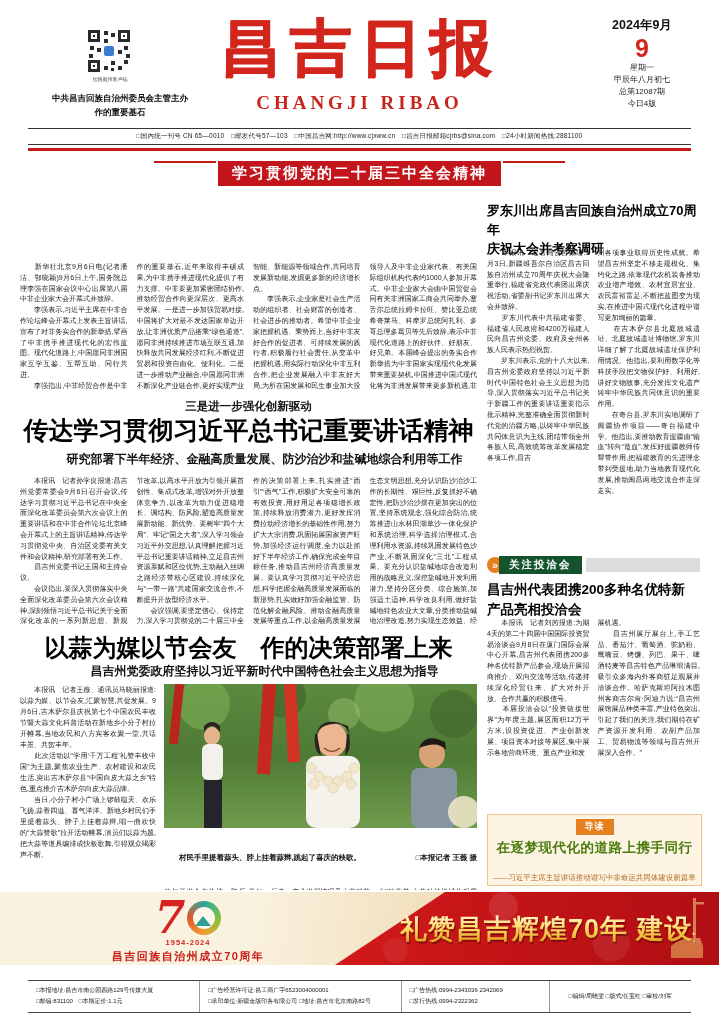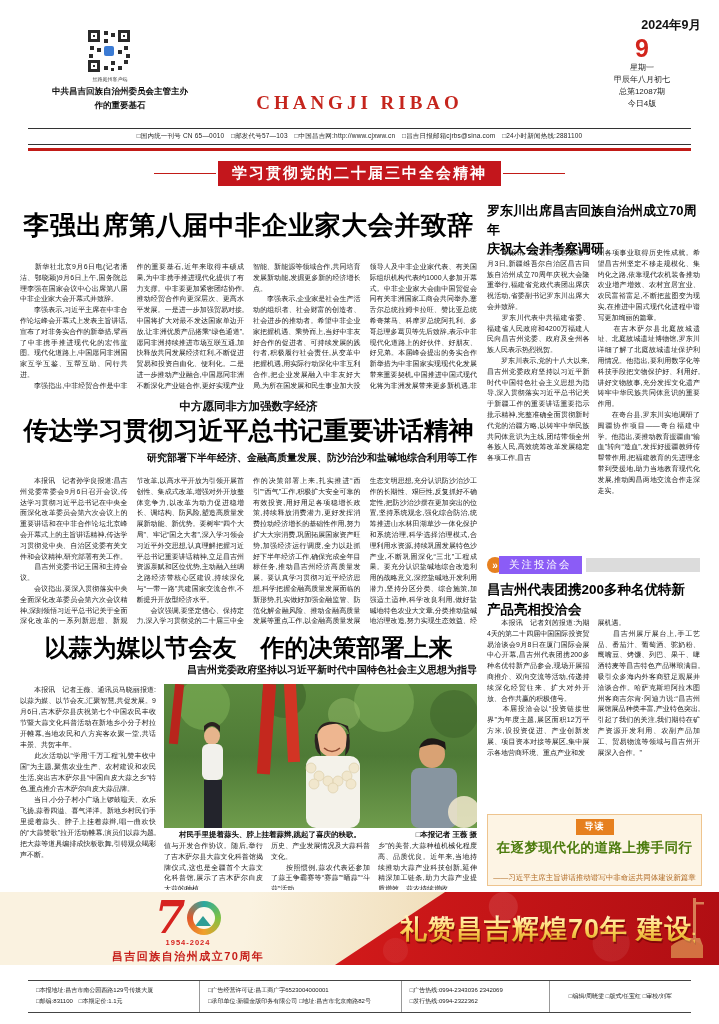--- a/index.html
+++ b/index.html
@@ -1,62 +1,62 @@
 <!DOCTYPE html>
 <html><head>
 <meta charset="utf-8">
 <style>
   html,body{margin:0;padding:0;background:#e8e8e8;}
   .page{position:relative;width:719px;height:1024px;background:#fff;margin:0 auto;
         font-family:"Liberation Sans",sans-serif;color:#111;overflow:hidden;}
   
   .qr{position:absolute;left:86px;top:28px;width:46px;height:46px;}
   .qr-caption{position:absolute;left:64px;top:76px;width:92px;text-align:center;font-size:5px;color:#444;}
-  .sponsor{position:absolute;left:22px;top:84px;width:196px;text-align:center;font-size:8.5px;font-weight:bold;line-height:1.65;}
+  .sponsor{position:absolute;left:22px;top:91px;width:196px;text-align:center;font-size:8.5px;font-weight:bold;line-height:1.65;}
   .title-cn{position:absolute;left:50%;top:6px;transform:translateX(-50%);font-family:"DejaVu Serif",serif;
             font-size:62px;font-weight:900;color:#d2251c;letter-spacing:8px;white-space:nowrap;
             text-shadow:1px 0 0 #d2251c,0 1px 0 #d2251c;}
   .title-en{position:absolute;left:50%;top:92px;transform:translateX(-50%);font-family:"Liberation Serif",serif;
             font-size:19px;font-weight:bold;color:#c5251d;letter-spacing:4px;white-space:nowrap;}
   .datebox{position:absolute;right:18px;top:16px;width:118px;text-align:center;line-height:1.5;}
-  .datebox .ym{font-size:12.5px;font-weight:bold;text-align:right;}
+  .datebox .ym{font-size:12.5px;font-weight:bold;}
   .datebox .day{font-size:25px;font-weight:bold;color:#d2251c;line-height:1.1;}
   .datebox .small{font-size:8px;color:#222;}
   
   .infobar{position:absolute;left:28px;right:28px;top:128px;border-top:1px solid #333;border-bottom:1px solid #333;
            padding:3px 0;text-align:center;font-size:6.5px;color:#222;letter-spacing:.2px;}
   .redrule{position:absolute;left:28px;right:28px;top:148px;height:2.5px;background:#c21b17;}
   
-  .theme{position:absolute;left:0;right:0;top:161px;display:flex;align-items:center;justify-content:center;}
+  .theme{position:absolute;left:0;right:0;top:161px;display:flex;justify-content:center;}
   .theme .line{width:62px;height:1.5px;background:#c21b17;}
   .theme .box{background:#c3161c;color:#fff;font-size:15px;font-weight:900;letter-spacing:2px;
               padding:3px 14px;margin:0 2px;}
   
   .h-center{position:absolute;text-align:center;font-weight:900;color:#000;}
   .cols{position:absolute;display:flex;overflow:hidden;}
   .col{flex:1;font-size:7px;line-height:10.8px;text-align:justify;color:#1a1a1a;
        white-space:pre-line;overflow:hidden;}
   .cols .col + .col{margin-left:9px;}
   .kicker{position:absolute;left:20px;width:457px;text-align:center;font-size:11.5px;font-weight:bold;}
-  .subhead{position:absolute;left:20px;width:457px;text-align:right;font-size:10px;font-weight:bold;}
+  .subhead{position:absolute;left:36px;width:457px;text-align:center;font-size:12px;font-weight:bold;}
   .serifhead{font-family:"Liberation Serif",serif;}
   
   .garlic-body{position:absolute;left:20px;top:684px;width:457px;height:206px;display:flex;}
   .garlic-left{width:136px;font-size:7px;line-height:11px;text-align:justify;white-space:pre-line;overflow:hidden;}
-  .garlic-right{margin-left:8px;width:313px;display:flex;flex-direction:column;}
+  .garlic-right{margin-left:8px;width:313px;display:flex;flex-direction:column;gap:23px;}
   .photo{width:313px;height:144px;}
   .caption-row{display:flex;justify-content:space-between;font-size:7.5px;font-weight:bold;padding:2px 0 1px;}
   .bot-cols{display:flex;flex:1;overflow:hidden;}
   .bot-cols .col + .col{margin-left:8px;}
   
   .rhead{position:absolute;left:487px;width:213px;font-size:13px;font-weight:900;line-height:1.45;color:#000;}
   .badge-row{position:absolute;left:487px;top:556px;width:213px;height:18px;display:flex;align-items:center;}
   .badge-circle{width:16px;height:16px;border-radius:50%;background:#e6801f;color:#fff;font-size:10px;font-weight:900;
                 display:flex;align-items:center;justify-content:center;}
-  .badge-label{background:#8b5cf6;color:#fff;font-size:10.5px;font-weight:normal;letter-spacing:2px;
+  .badge-label{background:#14532d;color:#fff;font-size:10.5px;font-weight:bold;letter-spacing:2px;
                padding:2px 10px;margin-left:-4px;}
   .badge-tail{flex:1;height:14px;background:#dcdcdc;margin-left:4px;}
   
   .daodu{position:absolute;left:487px;top:814px;width:213px;height:70px;background:#fdf4e4;
          border:1px solid #eec48e;text-align:center;}
   .daodu .dd-badge{display:inline-block;margin-top:-1px;background:#e6801f;color:#fff;font-size:9px;
                    font-weight:bold;padding:1.5px 9px;letter-spacing:1px;}
   .daodu .dd-title{font-size:13.5px;font-weight:900;color:#4d7c0f;margin-top:4px;letter-spacing:.5px;}
   .daodu .dd-sub{font-size:7.5px;color:#b06a24;margin-top:16px;}
   .daodu .dd-page{font-size:9px;color:#d2691e;font-weight:bold;margin-top:20px;}
@@ -131,53 +131,53 @@
         <rect x="37" y="7" width="2" height="2"></rect>
         <rect x="7" y="37" width="2" height="2"></rect>
       </g>
     <rect x="18" y="18" width="10" height="10" rx="2" fill="#3b7bd4"></rect>
   </svg>
   <div class="qr-caption">丝路庭州客户端</div>
   <div class="sponsor">
     <span>中共昌吉回族自治州委员会主管主办</span><br>
     <span>作的重要基石</span>
   </div>
+  <div class="title-cn">昌吉日报</div>
   <div class="title-en">CHANGJI RIBAO</div>
   <div class="datebox">
     <div class="ym">2024年9月</div>
     <div class="day">9</div>
     <div class="small">星期一</div>
     <div class="small">甲辰年八月初七</div>
     <div class="small">总第12087期</div>
     <div class="small">今日4版</div>
   </div>
 
   <div class="infobar">□国内统一刊号 CN 65—0010　□邮发代号57—103　□中国昌吉网:http://www.cjxww.cn　□昌吉日报邮箱cjrbs@sina.com　□24小时新闻热线:2881100</div>
   <div class="redrule"></div>
 
   <div class="theme">
     <div class="line"></div>
     <div class="box">学习贯彻党的二十届三中全会精神</div>
     <div class="line"></div>
   </div>
 
-  <div class="h-center" style="left:20px;top:208px;width:457px;font-size:26px;letter-spacing:.5px;">李强出席第八届中非企业家大会并致辞</div>
   <div class="cols" style="left:20px;top:262px;width:457px;height:128px;">
     <div class="col">　　新华社北京9月6日电(记者潘洁、鄂晓颖)9月6日上午,国务院总理李强在国家会议中心出席第八届中非企业家大会开幕式并致辞。
 　　李强表示,习近平主席在中非合作论坛峰会开幕式上发表主旨讲话,宣布了对非务实合作的新举措,擘画了中非携手推进现代化的宏伟蓝图。现代化道路上,中国愿同非洲国家互学互鉴、互帮互助、同行共进。
 　　李强指出,中非经贸合作是中非合</div>
     <div class="col">作的重要基石,近年来取得丰硕成果,为中非携手推进现代化提供了有力支撑。中非要更加紧密团结协作,推动经贸合作向更深层次、更高水平发展。一是进一步加强贸易对接,中国将扩大对最不发达国家单边开放,让非洲优质产品搭乘“绿色通道”,愿同非洲持续推进市场互联互通,加快释放共同发展经济红利,不断促进贸易和投资自由化、便利化。二是进一步推动产业融合,中国愿同非洲不断深化产业链合作,更好实现产业互补、利益共享、发展共赢,更深融入全球产业链供应链体系,携手维护产业链供应链安全稳定畅通。三是进一步强化创新驱动,中方愿同非方加强数字经济、人工</div>
     <div class="col">智能、新能源等领域合作,共同培育发展新动能,发掘更多新的经济增长点。
 　　李强表示,企业家是社会生产活动的组织者、社会财富的创造者、社会进步的推动者。希望中非企业家把握机遇、乘势而上,当好中非友好合作的促进者、可持续发展的践行者,积极履行社会责任,从变革中把握机遇,用实际行动深化中非互利合作,把企业发展融入中非友好大局,为所在国发展和民生事业加大投入,让合作成果更多惠及双方人民。
 　　出席中非合作论坛北京峰会的非方</div>
     <div class="col">领导人及中非企业家代表、有关国际组织机构代表约1000人参加开幕式。中非企业家大会由中国贸促会同有关非洲国家工商会共同举办,塞舌尔总统拉姆卡拉旺、赞比亚总统希奇莱马、科摩罗总统阿扎利、多哥总理多葛贝等先后致辞,表示中非现代化道路上的好伙伴、好朋友、好兄弟。本届峰会提出的务实合作新举措为中非国家实现现代化发展带来重要契机,中国推进中国式现代化将为非洲发展带来更多新机遇,非方愿同中方深化合作,携手构建新时代全天候中非命运共同体。
 　　吴政隆出席。</div>
   </div>
 
-  <div class="kicker" style="top:399px;">中方愿同非方加强数字经济</div>
+  <div class="kicker" style="top:399px;">三是进一步强化创新驱动</div>
   <div class="h-center serifhead" style="left:20px;top:414px;width:457px;font-size:25px;">传达学习贯彻习近平总书记重要讲话精神</div>
   <div class="subhead" style="top:451px;">研究部署下半年经济、金融高质量发展、防沙治沙和盐碱地综合利用等工作</div>
   <div class="cols" style="left:20px;top:476px;width:457px;height:150px;">
     <div class="col">　　本报讯　记者孙学良报道:昌吉州党委常委会9月6日召开会议,传达学习贯彻习近平总书记在中央全面深化改革委员会第六次会议上的重要讲话和在中非合作论坛北京峰会开幕式上的主旨讲话精神,传达学习贯彻党中央、自治区党委有关文件和会议精神,研究部署有关工作。
 　　昌吉州党委书记王国和主持会议。
 　　会议指出,要深入贯彻落实中央全面深化改革委员会第六次会议精神,深刻领悟习近平总书记关于全面深化改革的一系列新思想、新观点、新论断,全面贯彻落实党中央决策部署和自治区党委工作要求,紧密结合昌吉州现代化建设实际,持续深化重点领域关键环</div>
     <div class="col">节改革,以高水平开放为引领开展首创性、集成式改革,增强对外开放整体竞争力,以改革为动力促进稳增长、调结构、防风险,塑造高质量发展新动能、新优势。要树牢“四个大局”、牢记“国之大者”,深入学习领会习近平外交思想,认真理解把握习近平总书记重要讲话精神,立足昌吉州资源禀赋和区位优势,主动融入丝绸之路经济带核心区建设,持续深化与“一带一路”共建国家交流合作,不断提升开放型经济水平。
 　　会议强调,要坚定信心、保持定力,深入学习贯彻党的二十届三中全会和自治区党委十届十二次全会精神,切实把思想统一到党中央、自治区党委对经济工</div>
     <div class="col">作的决策部署上来,扎实推进“西引”“西气”工作,积极扩大安全可靠的有效投资,用好用足各项稳增长政策,持续释放消费潜力,更好发挥消费拉动经济增长的基础性作用,努力扩大大宗消费,巩固拓展国家资产旺势,加强经济运行调度,全力以赴抓好下半年经济工作,确保完成全年目标任务,推动昌吉州经济高质量发展。要认真学习贯彻习近平经济思想,科学把握金融高质量发展面临的新形势,扎实做好加强金融监管、防范化解金融风险、推动金融高质量发展等重点工作,以金融高质量发展更好服务“典范庭州”建设。
 　　会议强调,要深入贯彻落实习近平</div>

